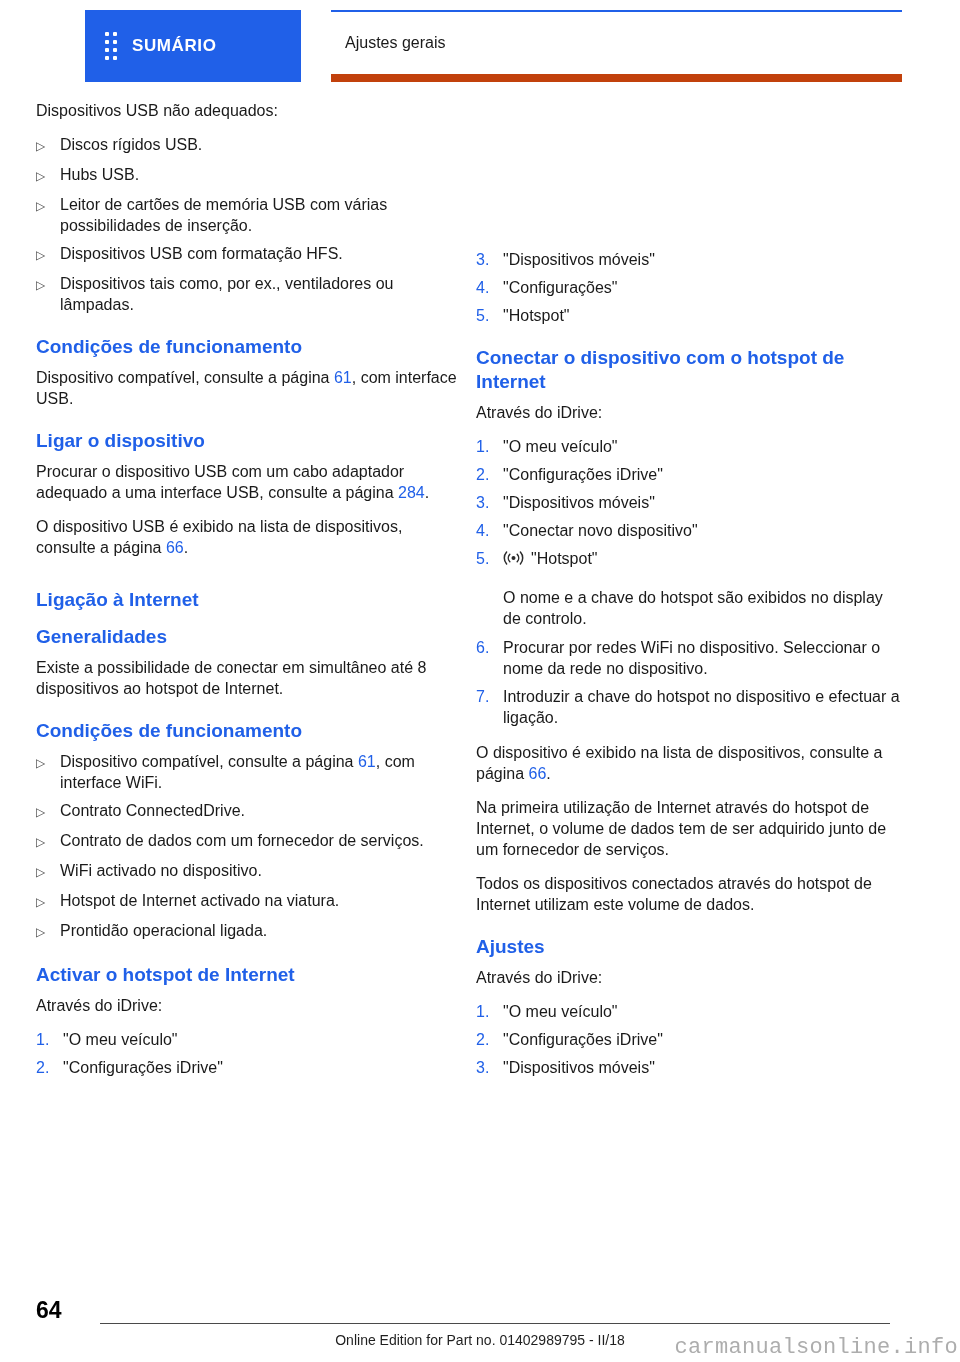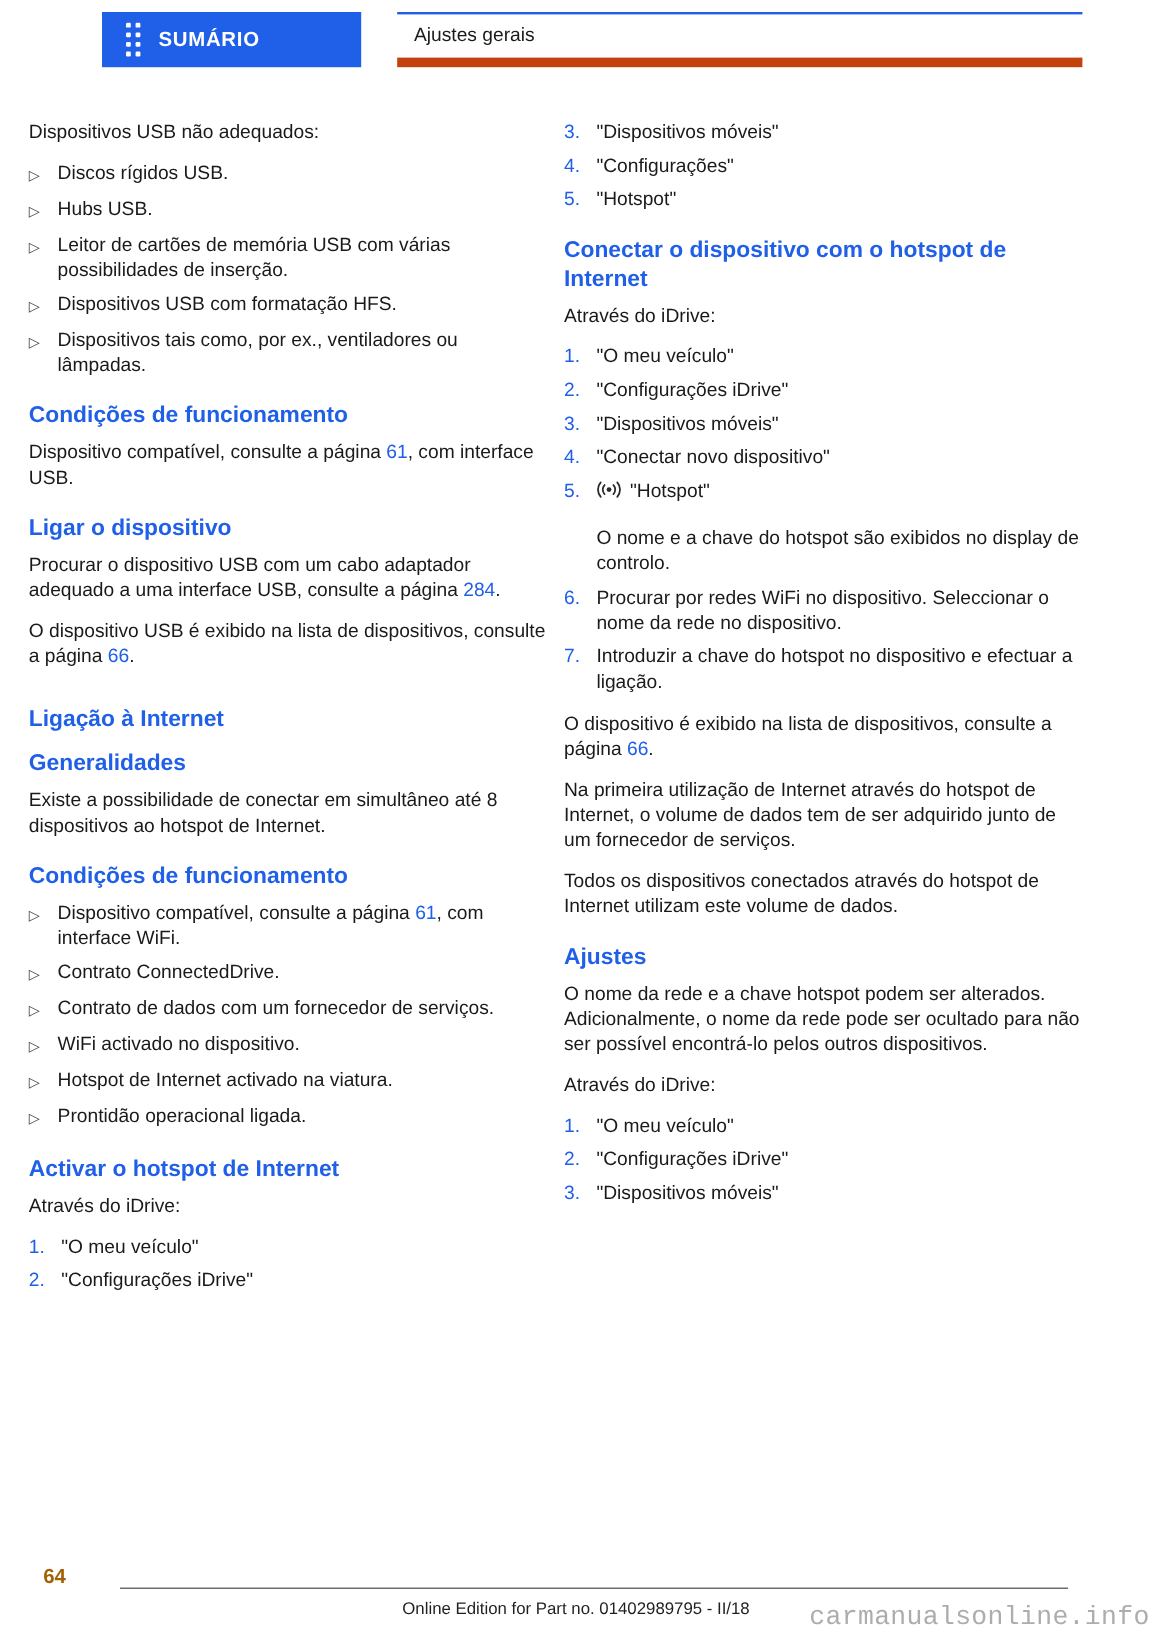--- a/index.html
+++ b/index.html
@@ -3,52 +3,52 @@
 <meta charset="utf-8">
 <style>
   * { margin:0; padding:0; box-sizing:border-box; }
   html,body { background:#ffffff; }
   .page {
     position:relative; width:960px; height:1362px; margin:0 auto;
     background:#ffffff; overflow:hidden; color:#1a1a1a;
     font-family:"Liberation Sans", sans-serif;
   }
   
-  .topbar { position:absolute; top:10px; left:85px; right:58px; height:46px; display:flex;justify-content:space-between; }
+  .topbar { position:absolute; top:10px; left:85px; right:58px; height:72px; display:flex;justify-content:space-between; }
   .toc-box {
     width:216px; background:#2060e8; color:#fff; display:flex; align-items:center;
     gap:15px; padding-left:20px; cursor:pointer;
   }
   .toc-icon { display:grid; grid-template-columns:repeat(2,4px); grid-auto-rows:4px; gap:4px; }
   .toc-icon i { background:#fff; border-radius:1px; }
   .toc-label { font-size:17px; font-weight:bold; letter-spacing:0.6px; }
   .section-box {
     flex:1; margin-left:30px; border-top:2px solid #2060e8; border-bottom:8px solid #c2410c;
     display:flex; align-items:center; padding-left:14px; font-size:16px; color:#1a1a1a;
   }
   
-  .columns { position:absolute; top:100px; left:24px; right:56px; display:flex; gap:12px; }
+  .columns { position:absolute; top:100px; left:36px; right:56px; display:flex; gap:12px;align-items:flex-end; }
   .col { flex:1; min-width:0; }
   p.body { font-size:16px; line-height:21px; margin:0 0 13px; }
   h1.chapter { color:#2060e8; font-size:19px; line-height:27px; font-weight:bold; margin:28px 0 10px; }
   h2.sub { color:#2060e8; font-size:19px; line-height:24px; font-weight:bold; margin:20px 0 8px; }
   h2.mt-sm { margin-top:12px; }
   .bullets { margin:0 0 14px; }
   .bullet { display:flex; font-size:16px; line-height:21px; margin-bottom:7px; }
   .bullet .marker { width:24px; flex:none; color:#4a4a4a; font-size:12px; padding-top:2px; }
   .bullet .btext { flex:1; min-width:0; }
   .steps { margin:0 0 14px; }
   .step { display:flex; font-size:16px; line-height:21px; margin-bottom:7px; }
   .step .num { width:27px; flex:none; color:#2060e8; }
   .step .stext { flex:1; min-width:0; }
   .step-note { font-size:16px; line-height:21px; margin:16px 0 8px 27px; }
   a.pagelink { color:#2060e8; text-decoration:none; cursor:pointer; }
   .hotspot-icon { display:inline-block; vertical-align:-2px; margin-right:7px; }
   
-  .footer-pagenum { position:absolute; left:36px; bottom:38px; font-size:17px; font-weight:bold; color:#a16207; }
+  .footer-pagenum { position:absolute; left:36px; bottom:38px; font-size:23px; font-weight:bold; color:#000000; }
   .footer-line { position:absolute; left:100px; right:70px; bottom:38px; border-top:1.5px solid #4a4a4a; }
   .footer-edition { position:absolute; left:0; right:0; bottom:14px; text-align:center; font-size:14px; color:#1f1f1f; }
   .watermark {
     position:absolute; right:2px; bottom:2px; font-size:22px; color:#adadad;
     font-family:Liberation Mono, monospace; letter-spacing:0.3px;
   }
 </style>
 </head>
 <body>
 
@@ -213,21 +213,20 @@
           <span class="stext">Introduzir a chave do hotspot no dispositivo e efectuar a ligação.</span>
         </div>
       </div>
 
       <p class="body"><span>O dispositivo é exibido na lista de dispositivos, consulte a página </span><a class="pagelink">66</a><span>.</span></p>
 
       <p class="body">Na primeira utilização de Internet através do hotspot de Internet, o volume de dados tem de ser adquirido junto de um fornecedor de serviços.</p>
       <p class="body">Todos os dispositivos conectados através do hotspot de Internet utilizam este volume de dados.</p>
 
       <h2 class="sub">Ajustes</h2>
-      <p class="body">O nome da rede e a chave hotspot podem ser alterados. Adicionalmente, o nome da rede pode ser ocultado para não ser possível encontrá-lo pelos outros dispositivos.</p>
       <p class="body">Através do iDrive:</p>
 
       <div class="steps">
         <div class="step">
           <span class="num">1.</span>
           <span class="stext">"O meu veículo"</span>
         </div>
         <div class="step">
           <span class="num">2.</span>
           <span class="stext">"Configurações iDrive"</span>

